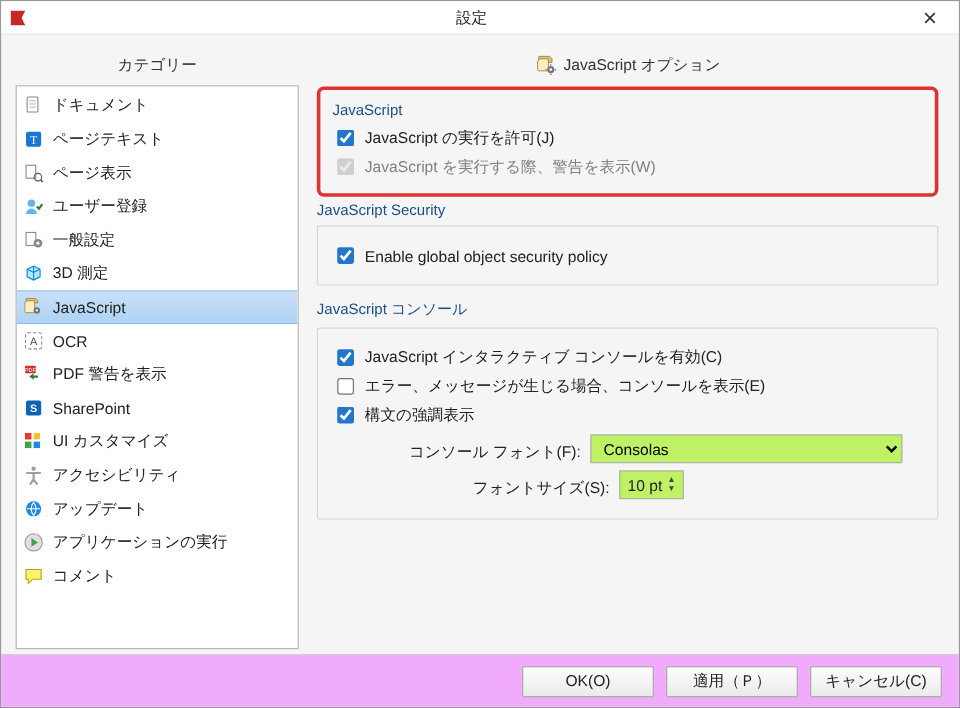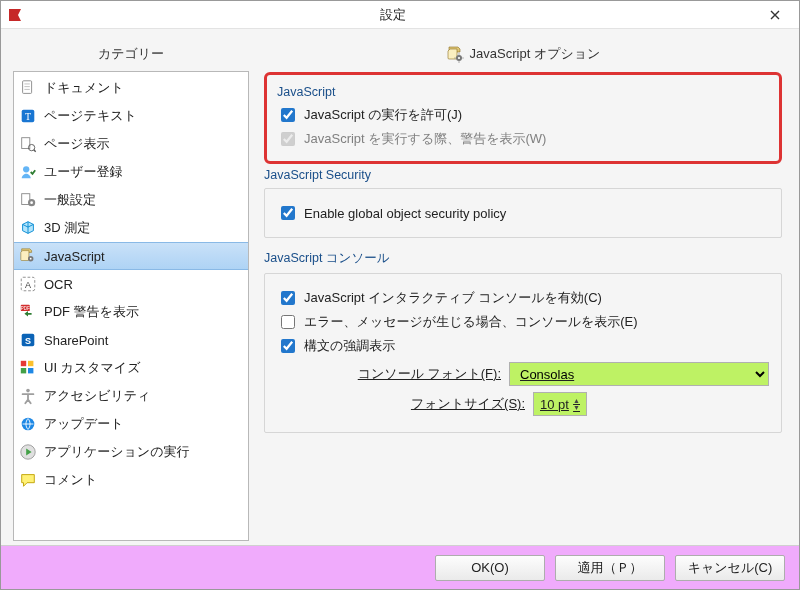--- a/index.html
+++ b/index.html
@@ -21,21 +21,21 @@
   .list-item .ico { width:20px; height:20px; display:flex; align-items:center; justify-content:center; flex:none; }
   .list-item.selected { background:linear-gradient(#c9e1f8,#aed3f5); border-top:1px solid #89b9e6; border-bottom:1px solid #89b9e6; }
   .right-body { flex:1; border:1px solid transparent; padding:0 4px; }
   .group { margin:4px 0 12px 0; }
   .group-title { color:#1a4f8a; margin:4px 0 6px 0; font-size:12.5px; }
   .group-box { border:1px solid #d6d6d6; border-radius:2px; padding:10px 12px; background:#f5f5f5; }
   .highlight { border:3px solid #d33; border-radius:6px; padding:6px 10px 8px 10px; }
   .chk { display:flex; align-items:center; gap:6px; margin:4px 0; }
   .chk input { width:14px; height:14px; accent-color:#2277cc; }
   .chk.disabled { color:#808080; }
-  .form-row { display:flex; align-items:center; gap:8px; margin:6px 0;text-decoration:underline; }
+  .form-row { display:flex; align-items:flex-end; gap:8px; margin:6px 17px; }
   .form-row .lab { flex:1; text-align:right; }
   .form-row select, .form-row .spin { background:#bef264; border:1px solid #b0b0b0; height:24px; padding:0 6px; font-family:inherit; font-size:13px; }
   .form-row select { width:260px; }
   .form-row .spin { width:54px; display:flex; align-items:center; justify-content:space-between; }
   .spin .spin-arrows { display:flex; flex-direction:column; font-size:7px; line-height:7px; color:#444; cursor:pointer; }
   
   .footer { height:44px; background:#f0abfc; border-top:1px solid #d0d0d0; display:flex; justify-content:flex-end; align-items:center; gap:10px; padding:0 14px; }
   .btn { min-width:110px; height:26px; background:linear-gradient(#fdfdfd,#eaeaea); border:1px solid #adadad; border-radius:2px; display:flex; align-items:center; justify-content:center; cursor:default; }
 </style>
 </head>

